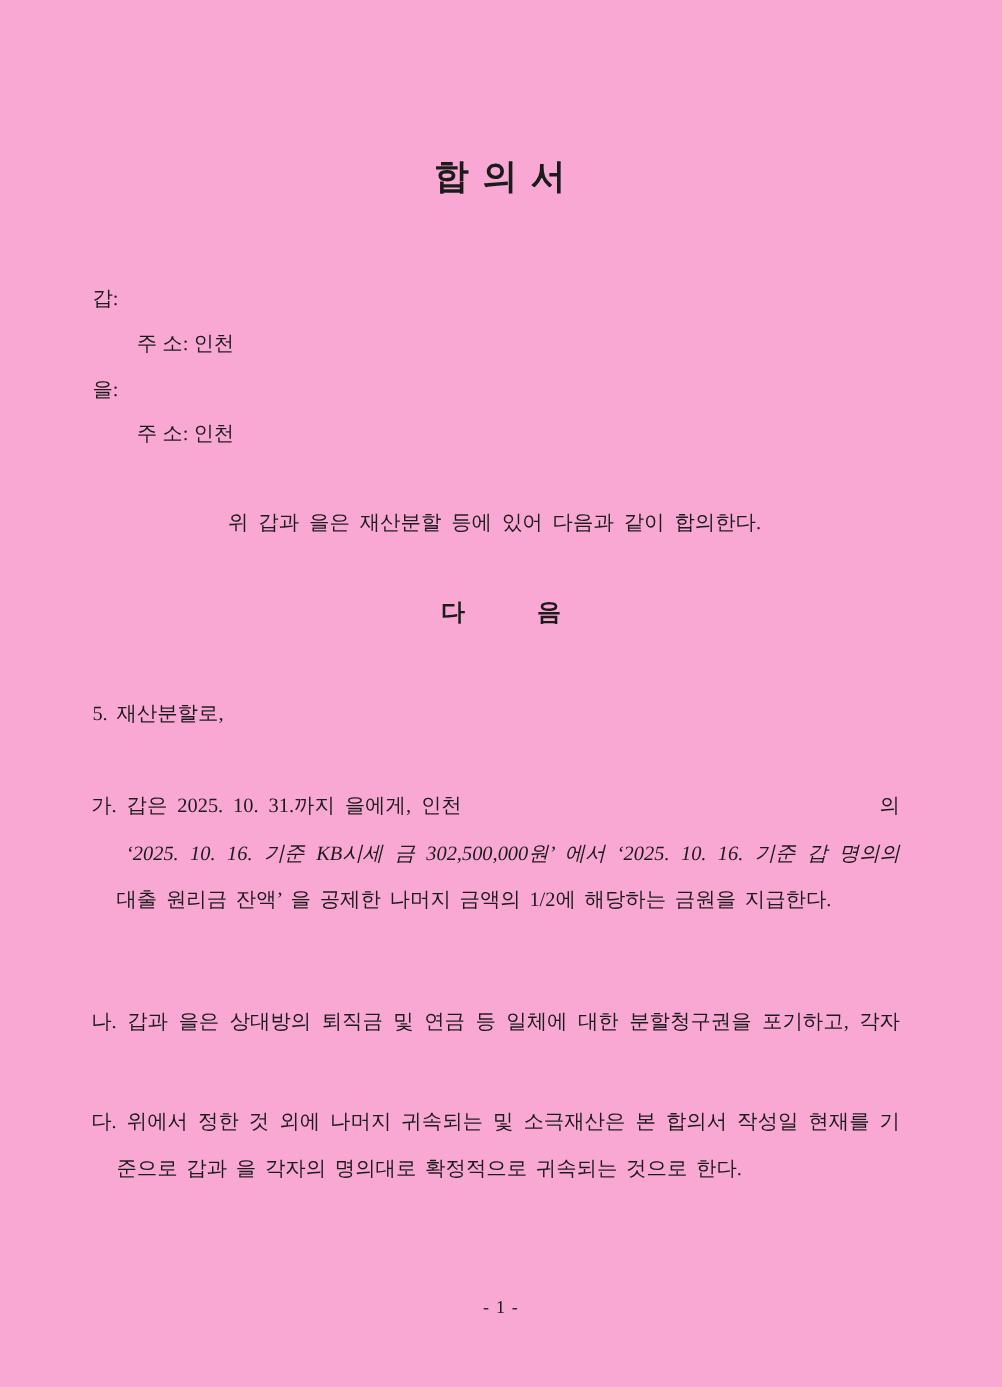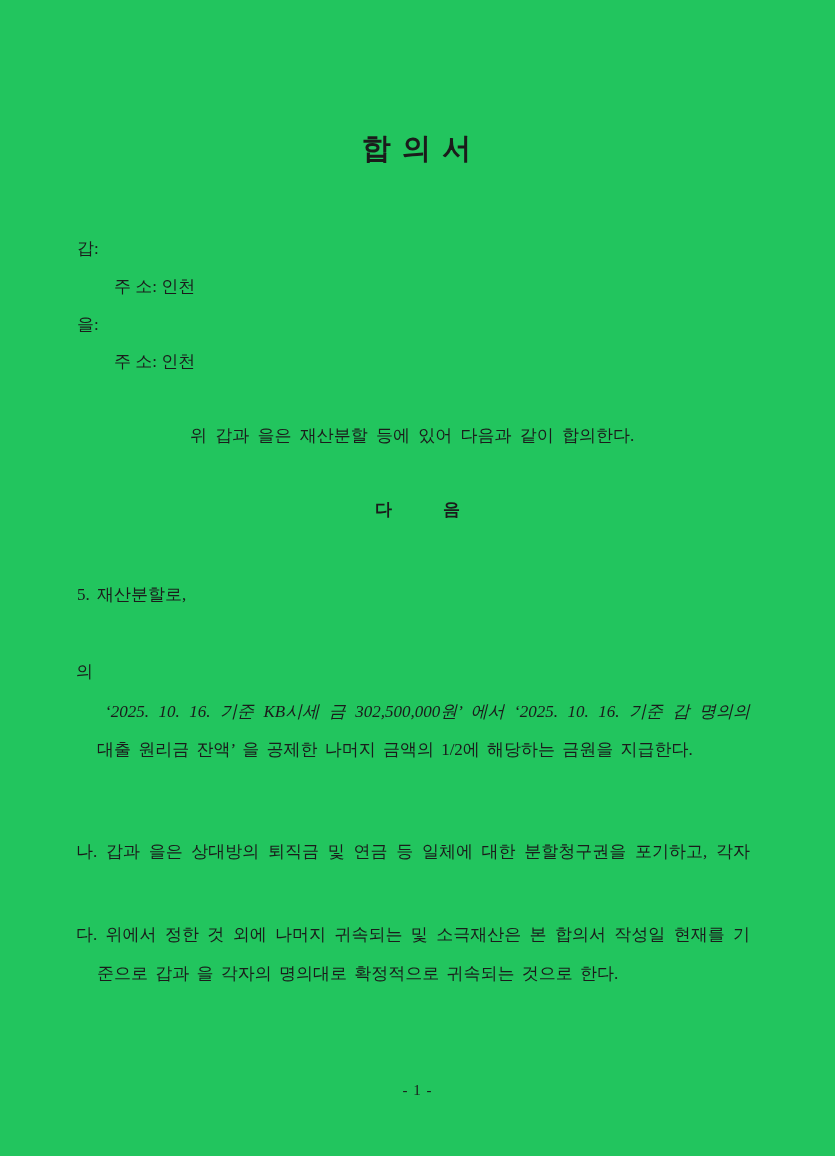--- a/index.html
+++ b/index.html
@@ -4,21 +4,21 @@
 <style>
   html, body {
     margin: 0;
     padding: 0;
     background: #e8e8e8;
   }
   .page {
     position: relative;
     width: 835px;
     height: 1156px;
-    background: #22c55e;
+    background: #f9a8d4;
     font-family: "Liberation Serif", "DejaVu Serif", serif;
     color: #1b1b1b;
     font-size: 17px;
     overflow: hidden;
   }
   .abs { position: absolute; line-height: 1.25; }
 
   .doc-title {
     top: 130px; left: 0; right: 0;
     text-align: center;
@@ -29,21 +29,21 @@
   }
 
   .party-label   { }
   .party-address { }
 
   .intro { top: 425px; left: 190px; word-spacing: 4px; }
 
   .section-heading {
     top: 499px; left: 0; right: 0;
     text-align: center;
-    font-size: 17px;
+    font-size: 20px;
     font-weight: bold;
     white-space: pre;
   }
 
   .clause-heading { top: 584px; left: 77px; word-spacing: 3px; }
 
   .line-justified {
     left: 76px;
     width: 674px;
     text-align: justify;
@@ -83,20 +83,21 @@
 
   <div class="abs party-address" style="top:351px; left:114px;">주 소: 인천</div>
 
   <div class="abs intro">위 갑과 을은 재산분할 등에 있어 다음과 같이 합의한다.</div>
 
   <div class="abs section-heading">다            음</div>
 
   <div class="abs clause-heading">5. 재산분할로,</div>
 
   <div class="abs split-line" style="top:661px;">
+    <span>가. 갑은 2025. 10. 31.까지 을에게, 인천</span>
     <span>의</span>
   </div>
 
   <div class="abs line-justified" style="top:701px; left:105px; width:645px;font-style:italic;">‘2025. 10. 16. 기준 KB시세 금 302,500,000원’ 에서 ‘2025. 10. 16. 기준 갑 명의의</div>
 
   <div class="abs line-natural" style="top:739px; left:97px;">대출 원리금 잔액’ 을 공제한 나머지 금액의 1/2에 해당하는 금원을 지급한다.</div>
 
   <div class="abs line-justified" style="top:813px;margin-top:28px;">나. 갑과 을은 상대방의 퇴직금 및 연금 등 일체에 대한 분할청구권을 포기하고, 각자</div>
 
 

